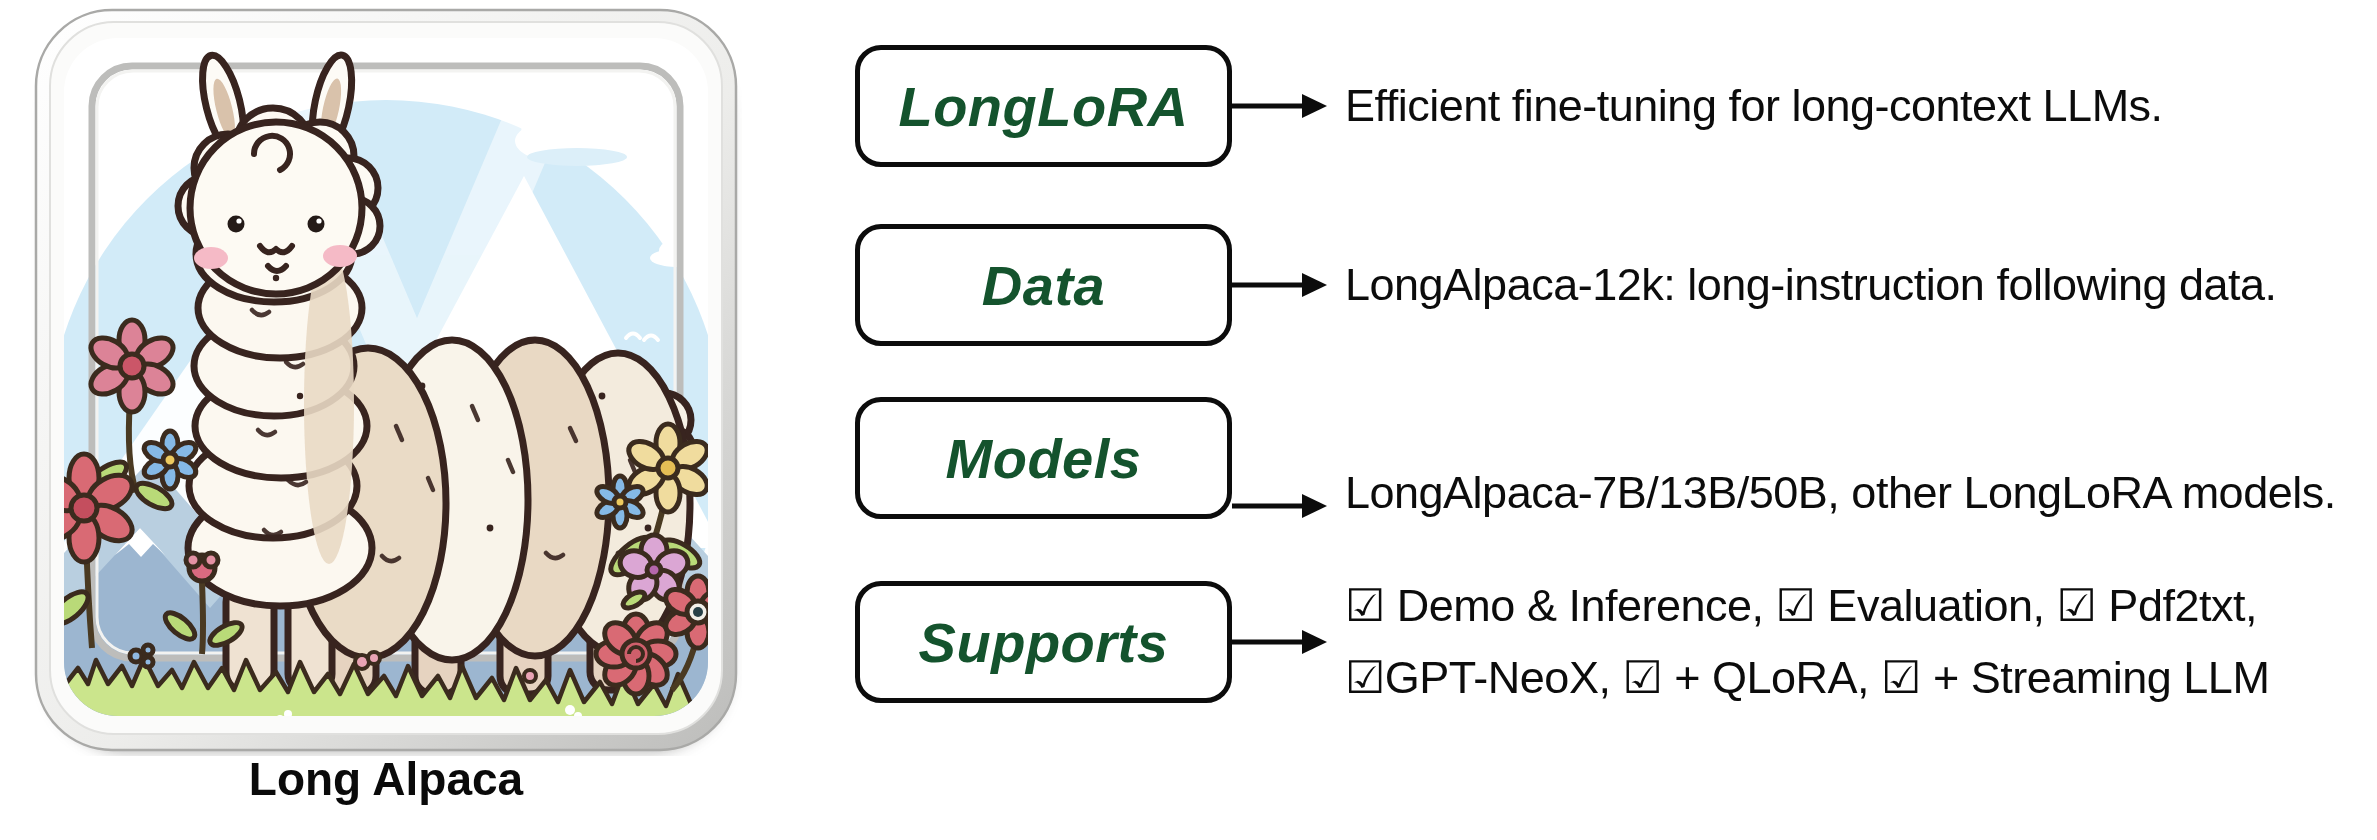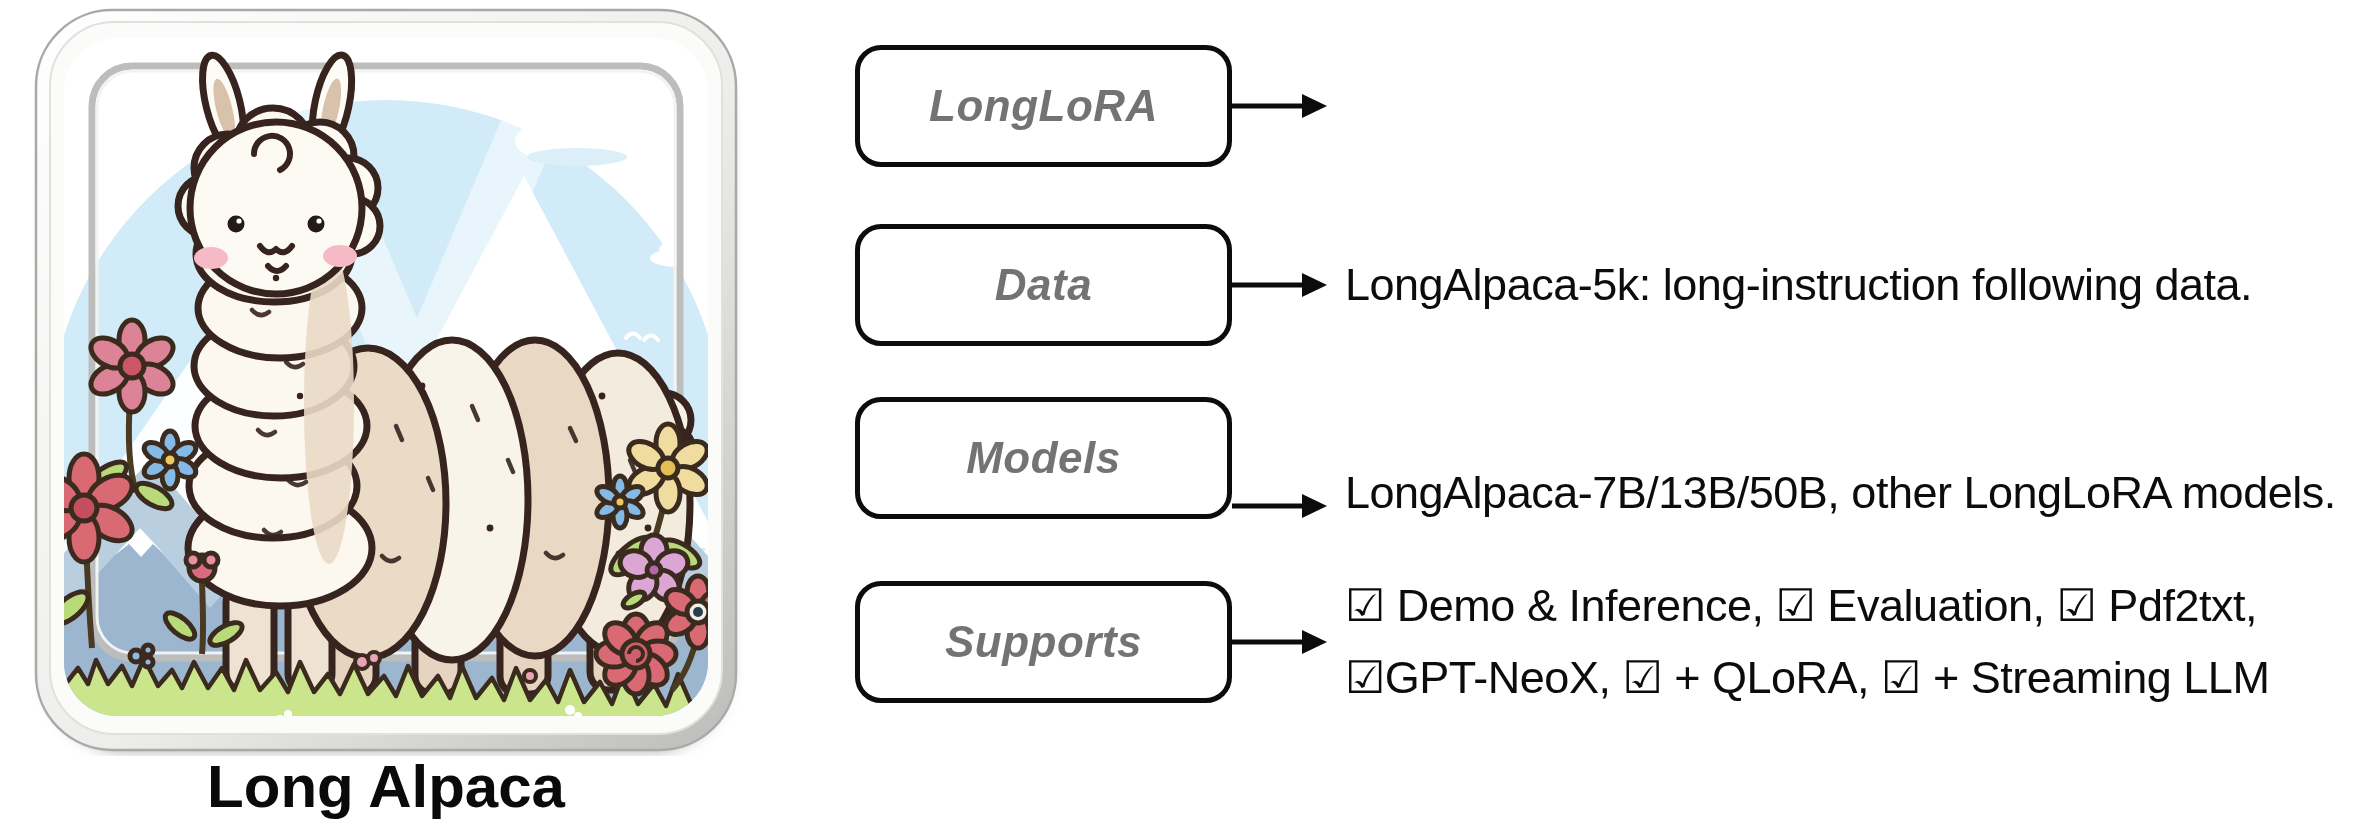--- a/index.html
+++ b/index.html
@@ -5,32 +5,32 @@
   html,body{margin:0;padding:0;background:#ffffff;}
   .canvas{
     position:relative;width:2377px;height:840px;background:#ffffff;
     font-family:"Liberation Sans", sans-serif;color:#111;overflow:hidden;
   }
   
   .icon-wrap{position:absolute;left:30px;top:8px;width:712px;height:748px;}
   .icon-wrap svg{display:block;width:100%;height:100%;}
   .icon-caption{
     position:absolute;left:30px;top:752px;width:712px;text-align:center;
-    font-size:60px;font-weight:700;letter-spacing:0px;color:#0a0a0a;
+    font-size:46px;font-weight:700;letter-spacing:0px;color:#0a0a0a;
   }
   
   .feature-row{position:absolute;left:855px;height:122px;display:flex;align-items:center;}
   .row-0{top:45px;}  .row-1{top:224px;align-items:center;}  .row-2{top:397px;align-items:flex-end;}  .row-3{top:581px;}
   .feature-box{
     width:377px;height:122px;box-sizing:border-box;flex:0 0 auto;
     border:5px solid #0c0c0c;border-radius:26px;background:#ffffff;
     display:flex;align-items:center;justify-content:center;
   }
   .feature-box .label{
-    font-style:italic;font-weight:700;font-size:44px;color:#737373;letter-spacing:0.5px;
+    font-style:italic;font-weight:700;font-size:56px;color:#14532d;letter-spacing:0.5px;
   }
   .arrow{flex:0 0 auto;margin:0 0 0 0;width:95px;height:26px;}
   .desc{margin-left:18px;font-size:45px;letter-spacing:-0.5px;color:#0c0c0c;white-space:nowrap;}
   .desc.two-line{line-height:72px;}
   
   .note{
     position:absolute;left:880px;top:763px;font-size:46px;letter-spacing:-0.5px;color:#0c0c0c;white-space:nowrap;
   }
 </style>
 </head>
@@ -355,31 +355,32 @@
   <div class="icon-caption">Long Alpaca</div>
 
   <div class="feature-row row-0">
     <div class="feature-box">
       <span class="label">LongLoRA</span>
     </div>
     <svg class="arrow" viewBox="0 0 95 26">
       <line x1="0" y1="13" x2="72" y2="13" stroke="#0c0c0c" stroke-width="5"></line>
       <polygon points="70,1 95,13 70,25" fill="#0c0c0c"></polygon>
     </svg>
+    <div class="desc">Efficient fine-tuning for long-context LLMs.</div>
   </div>
 
   <div class="feature-row row-1">
     <div class="feature-box">
       <span class="label">Data</span>
     </div>
     <svg class="arrow" viewBox="0 0 95 26">
       <line x1="0" y1="13" x2="72" y2="13" stroke="#0c0c0c" stroke-width="5"></line>
       <polygon points="70,1 95,13 70,25" fill="#0c0c0c"></polygon>
     </svg>
-    <div class="desc">LongAlpaca-5k: long-instruction following data.</div>
+    <div class="desc">LongAlpaca-12k: long-instruction following data.</div>
   </div>
 
   <div class="feature-row row-2">
     <div class="feature-box">
       <span class="label">Models</span>
     </div>
     <svg class="arrow" viewBox="0 0 95 26">
       <line x1="0" y1="13" x2="72" y2="13" stroke="#0c0c0c" stroke-width="5"></line>
       <polygon points="70,1 95,13 70,25" fill="#0c0c0c"></polygon>
     </svg>

